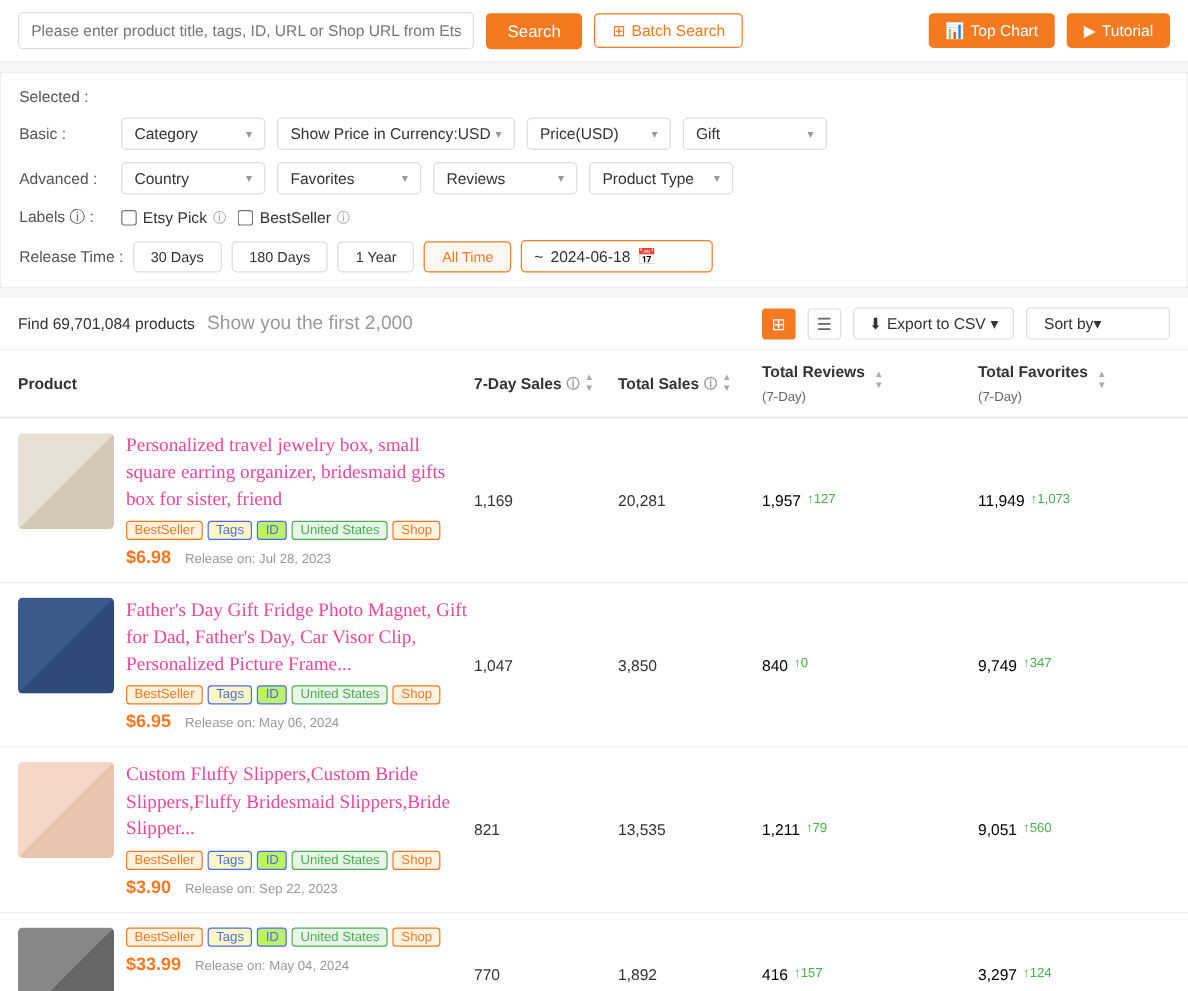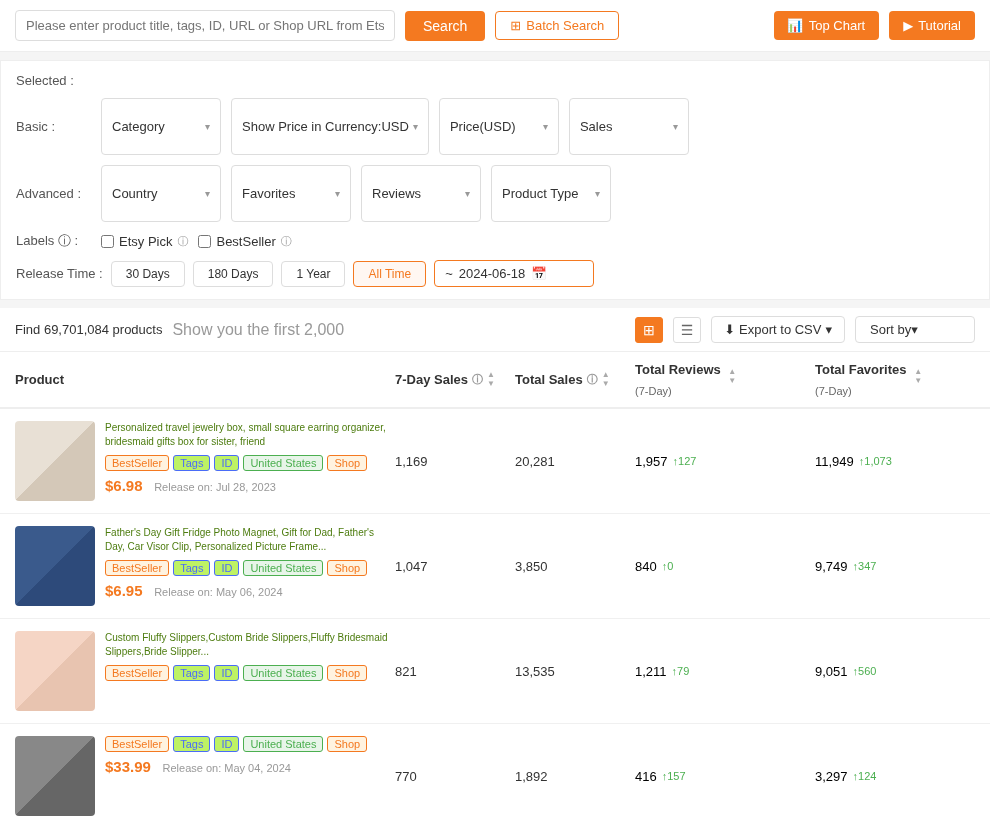--- a/index.html
+++ b/index.html
@@ -10,21 +10,21 @@
     .search-input { flex: 1; max-width: 380px; border: 1px solid #ddd; border-radius: 4px; padding: 7px 10px; font-size: 13px; color: #999; }
     .btn-search { background: #f47920; color: #fff; border: none; border-radius: 4px; padding: 7px 18px; font-size: 14px; cursor: pointer; }
     .btn-batch { background: #fff; color: #f47920; border: 1.5px solid #f47920; border-radius: 4px; padding: 6px 14px; font-size: 13px; cursor: pointer; display: flex; align-items: center; gap: 5px; }
     .btn-top-chart { background: #f47920; color: #fff; border: none; border-radius: 4px; padding: 7px 14px; font-size: 13px; cursor: pointer; margin-left: auto; display: flex; align-items: center; gap: 5px; }
     .btn-tutorial { background: #f47920; color: #fff; border: none; border-radius: 4px; padding: 7px 14px; font-size: 13px; cursor: pointer; display: flex; align-items: center; gap: 5px; }
     
     
     .filters-panel { background: #fff; margin: 8px 0; padding: 12px 15px; border: 1px solid #eee; }
     .filter-row { display: flex; align-items: center; gap: 10px; margin-bottom: 10px; }
     .filter-label { color: #555; min-width: 75px; font-size: 13px; }
-    .filter-select { border: 1px solid #ddd; border-radius: 4px; padding: 20px 10px; font-size: 12px; color: #333; background: #fff; display: flex; align-items: center; gap: 4px; cursor: pointer; min-width: 120px; justify-content: space-between; }
+    .filter-select { border: 1px solid #ddd; border-radius: 4px; padding: 5px 10px; font-size: 12px; color: #333; background: #fff; display: flex; align-items: center; gap: 4px; cursor: pointer; min-width: 120px; justify-content: space-between; }
     .filter-select .chevron { color: #999; font-size: 10px; }
     .labels-row { display: flex; align-items: center; gap: 10px; margin-bottom: 10px; }
     .checkbox-label { display: flex; align-items: center; gap: 5px; font-size: 13px; color: #333; cursor: pointer; }
     .checkbox-label input { cursor: pointer; }
     .help-icon { color: #999; font-size: 11px; cursor: pointer; }
     .release-row { display: flex; align-items: center; gap: 8px; }
     .time-btn { border: 1px solid #ddd; background: #fff; border-radius: 4px; padding: 5px 14px; font-size: 12px; cursor: pointer; color: #333; }
     .time-btn.active { border-color: #f47920; color: #f47920; background: #fff7f2; }
     .date-range { border: 1px solid #f47920; border-radius: 4px; padding: 5px 10px; font-size: 12px; color: #333; display: flex; align-items: center; gap: 6px; min-width: 160px; }
     
@@ -45,32 +45,32 @@
     .col-header .sub { font-weight: normal; font-size: 11px; color: #666; display: block; }
     .sort-arrows { display: flex; flex-direction: column; gap: 1px; cursor: pointer; }
     .sort-arrows span { font-size: 8px; color: #aaa; line-height: 1; }
     
     
     .product-row { display: grid; grid-template-columns: 380px 120px 120px 180px 180px 100px; border-bottom: 1px solid #f0f0f0; padding: 12px 15px; align-items: center; }
     .product-info { display: flex; gap: 10px; align-items: flex-start; }
     .product-thumb { width: 80px; height: 80px; background: #f0f0f0; border-radius: 4px; flex-shrink: 0; overflow: hidden; }
     .product-thumb-inner { width: 100%; height: 100%; background: #ddd; display: flex; align-items: center; justify-content: center; color: #999; font-size: 20px; }
     .product-details { flex: 1; }
-    .product-title { color: #4d7c0f; font-size: 10px; line-height: 1.4; margin-bottom: 6px; cursor: pointer; }
+    .product-title { color: #ec4899; font-size: 16px; line-height: 1.4; margin-bottom: 6px; cursor: pointer; font-family: Liberation Serif, serif; }
     .product-tags { display: flex; flex-wrap: wrap; gap: 4px; margin-bottom: 6px; }
     .tag { border-radius: 3px; padding: 1px 6px; font-size: 11px; }
     .tag-bestseller { background: #fff3e0; color: #f47920; border: 1px solid #f47920; }
-    .tag-tags { background: #bef264; color: #4a6cf7; border: 1px solid #4a6cf7; }
+    .tag-tags { background: #fef9c3; color: #4a6cf7; border: 1px solid #4a6cf7; }
     .tag-id { background: #bef264; color: #4a6cf7; border: 1px solid #4a6cf7; }
     .tag-country { background: #e8f5e9; color: #4caf50; border: 1px solid #4caf50; }
     .tag-shop { background: #fff3e0; color: #f47920; border: 1px solid #f47920; }
     .product-price { color: #f47920; font-size: 15px; font-weight: bold; }
     .product-release { color: #999; font-size: 11px; margin-left: 8px; }
     .cell-num { color: #333; font-size: 13px; }
-    .cell-reviews, .cell-favorites { display: flex; align-items: center; gap: 5px; }
+    .cell-reviews, .cell-favorites { display: flex; gap: 5px; }
     .trend-up { color: #4caf50; font-size: 11px; }
     
     
     .thumb-1 { background: linear-gradient(135deg, #e8e0d5 50%, #d4c8b8 50%); }
     .thumb-2 { background: linear-gradient(135deg, #3a5a8c 50%, #2d4a7a 50%); }
     .thumb-3 { background: linear-gradient(135deg, #f5d5c5 50%, #e8c4b0 50%); }
     .thumb-4 { background: linear-gradient(135deg, #888 50%, #666 50%); }
   </style>
 </head>
 <body>
@@ -106,21 +106,21 @@
     </div>
     <div class="filter-select">
       <span>Show Price in Currency:USD</span>
         <span class="chevron">▾</span>
     </div>
     <div class="filter-select">
       <span>Price(USD)</span>
         <span class="chevron">▾</span>
     </div>
     <div class="filter-select">
-      <span>Sales</span>
+      <span>Gift</span>
         <span class="chevron">▾</span>
     </div>
   </div>
 
   <div class="filter-row">
     <span class="filter-label">Advanced :</span>
     <div class="filter-select">
       <span>Country</span>
         <span class="chevron">▾</span>
     </div>
@@ -300,20 +300,24 @@
       </div>
       <div class="product-details">
         <div class="product-title">Custom Fluffy Slippers,Custom Bride Slippers,Fluffy Bridesmaid Slippers,Bride Slipper...</div>
         <div class="product-tags">
               <span class="tag tag-bestseller">BestSeller</span>
               <span class="tag tag-tags">Tags</span>
               <span class="tag tag-id">ID</span>
               <span class="tag tag-country">United States</span>
               <span class="tag tag-shop">Shop</span>
             </div>
+        <div>
+          <span class="product-price">$3.90</span>
+          <span class="product-release">Release on: Sep 22, 2023</span>
+        </div>
       </div>
     </div>
     <div class="cell-num">821</div>
     <div class="cell-num">13,535</div>
     <div class="cell-reviews">
       <span>1,211</span>
       <span class="trend-up">↑79</span>
     </div>
     <div class="cell-favorites">
       <span>9,051</span>

